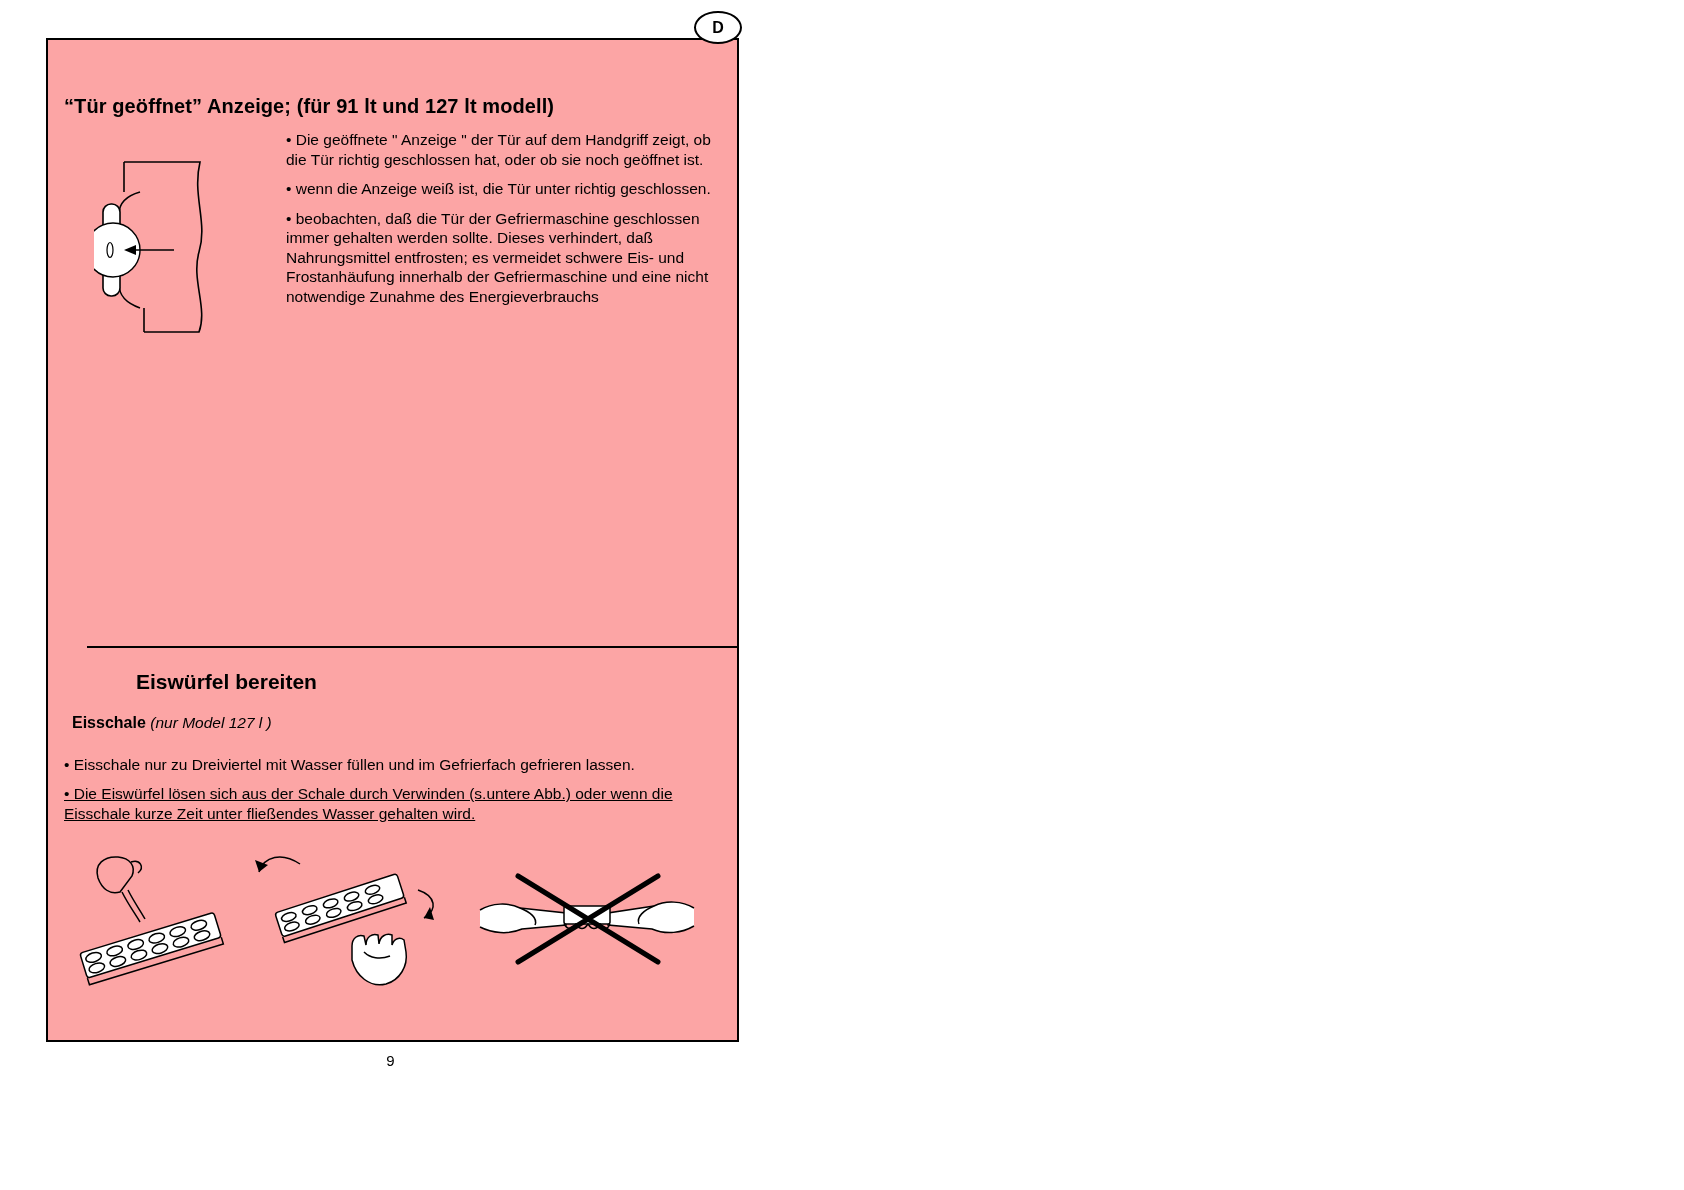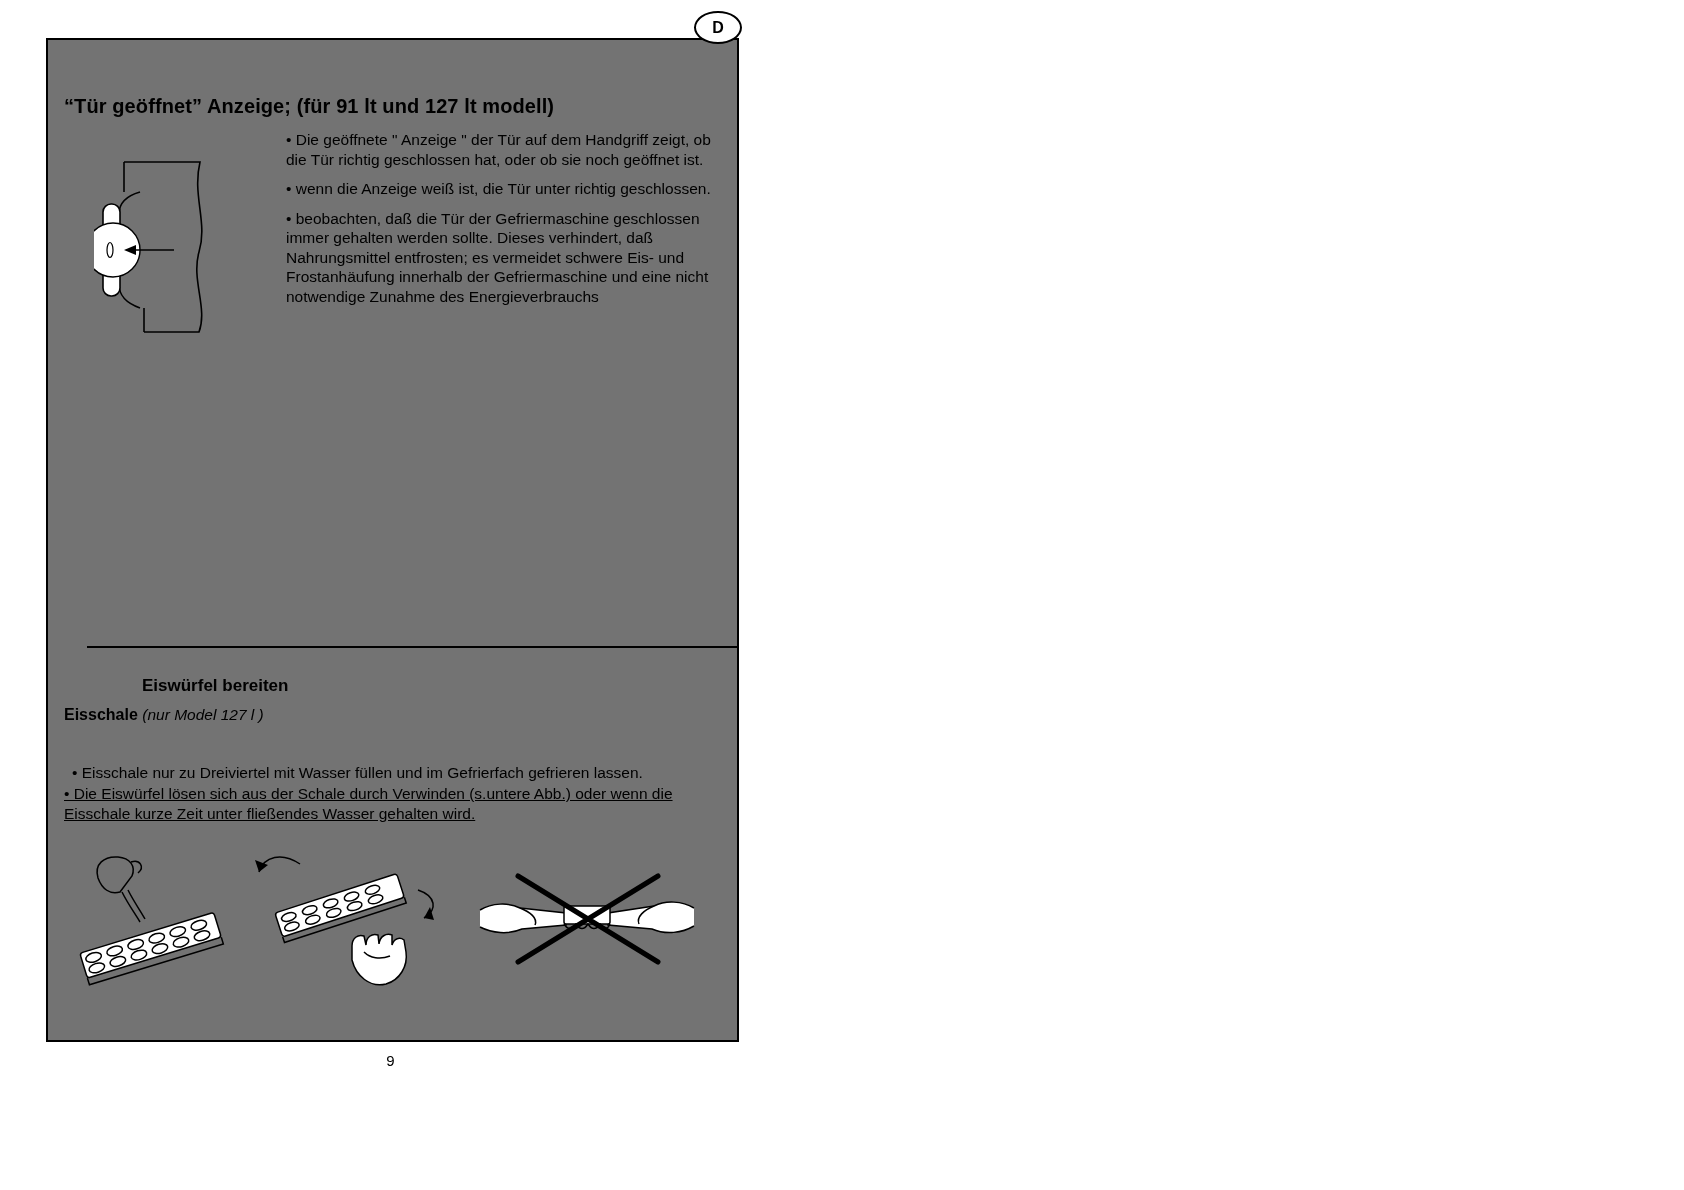--- a/index.html
+++ b/index.html
@@ -2,21 +2,21 @@
 <html><head>
 <meta charset="utf-8">
 <style>
   html,body{margin:0;padding:0;background:#fff;}
   .canvas{
     position:relative;width:1684px;height:1190px;background:#ffffff;
     font-family:"Liberation Sans",sans-serif;color:#000;overflow:hidden;
   }
   .main-box{
     position:absolute;left:46px;top:38px;width:689px;height:1000px;
-    border:2px solid #000;background:#737373;
+    border:2px solid #000;background:#fca5a5;
   }
   .lang-badge{
     position:absolute;left:694px;top:11px;width:44px;height:29px;
     border:2px solid #000;border-radius:50%;background:#fff;
     display:flex;align-items:center;justify-content:center;
     font-weight:bold;font-size:16px;z-index:3;
   }
   .title{
     position:absolute;left:16px;top:55px;margin:0;
     font-size:20px;font-weight:bold;white-space:nowrap;letter-spacing:0.1px;
@@ -25,29 +25,29 @@
   .bullets-col{
     position:absolute;left:238px;top:90px;width:432px;
     font-size:15.5px;line-height:19.5px;
   }
   .bullets-col p{margin:0 0 10px 0;}
   .divider{
     position:absolute;left:39px;right:0;top:606px;height:0;margin:0;
     border:0;border-top:2px solid #000;
   }
   .ice-heading{
-    position:absolute;left:82px;top:624px;margin:12px;
-    font-size:17px;font-weight:bold;
+    position:absolute;left:82px;top:624px;margin:6px;
+    font-size:21px;font-weight:bold;
   }
   .ice-label{
-    position:absolute;left:16px;top:666px;margin:0;font-size:16px;
+    position:absolute;left:16px;top:666px;margin:8px;font-size:16px;
   }
   .ice-label .bold{font-weight:bold;}
   .ice-label .italic{font-style:italic;font-weight:normal;font-size:15.5px;}
-  .ice-bullet-1{position:absolute;left:16px;top:715px;margin:8px;width:660px;font-size:15.5px;line-height:19.5px;}
+  .ice-bullet-1{position:absolute;left:16px;top:715px;margin:0;width:660px;font-size:15.5px;line-height:19.5px;}
   .ice-bullet-2{position:absolute;left:16px;top:744px;margin:0;width:660px;font-size:15.5px;line-height:19.5px;text-decoration:underline;}
   .fig{position:absolute;}
   .fig-fill{left:26px;top:812px;}
   .fig-twist{left:192px;top:808px;}
   .fig-cross{left:430px;top:832px;}
   .page-number{
     position:absolute;left:46px;top:1052px;width:689px;
     text-align:center;font-size:15px;
   }
   svg{display:block;}

